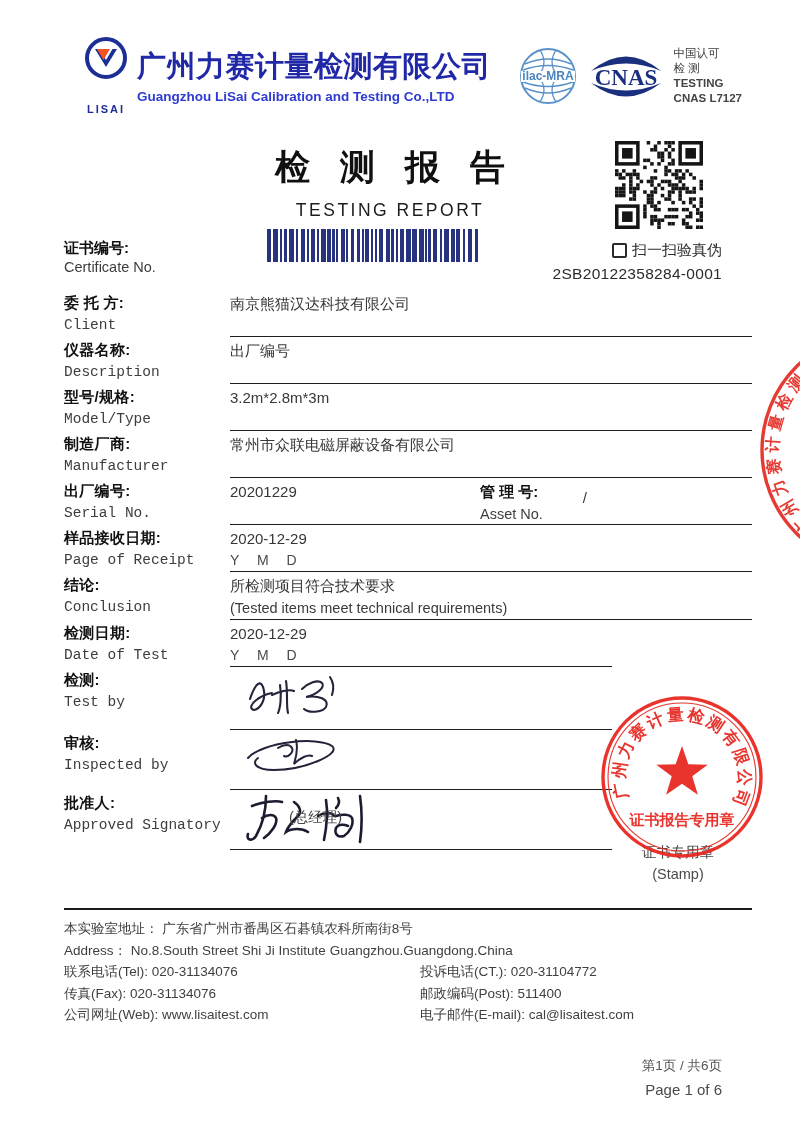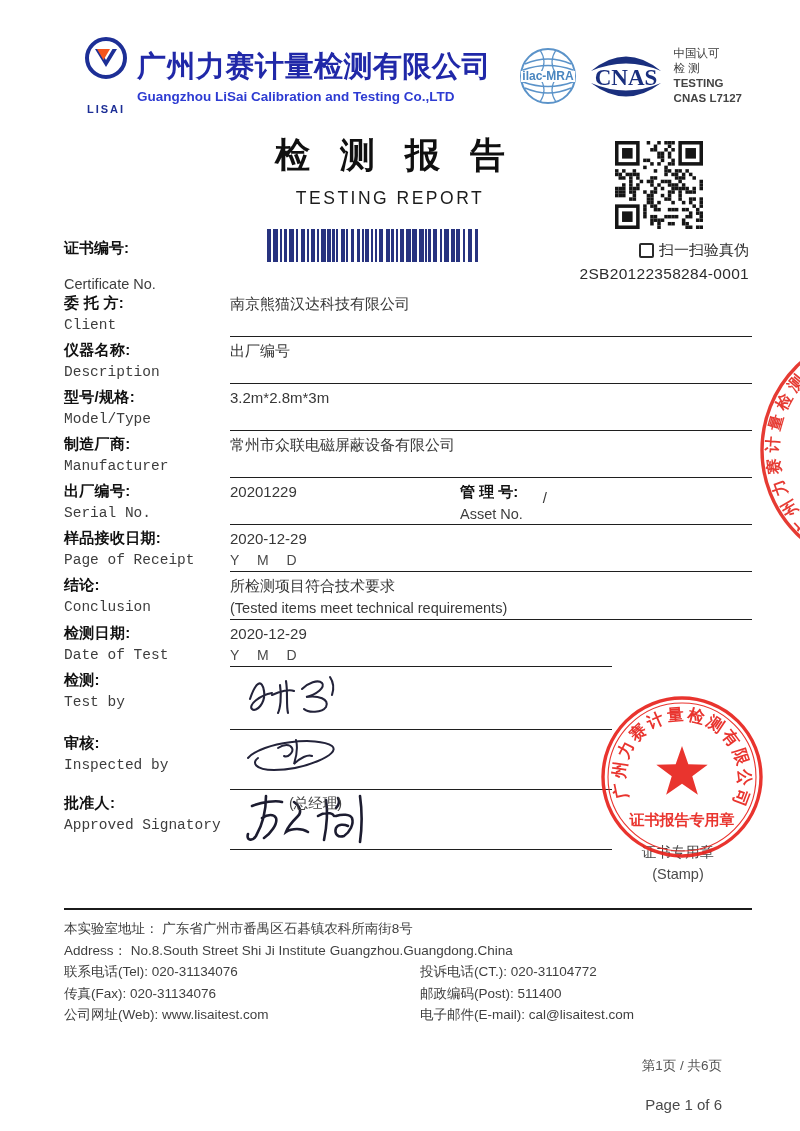--- a/index.html
+++ b/index.html
@@ -9,64 +9,64 @@
   .header{position:absolute;left:82px;top:36px;right:58px;display:flex;justify-content:space-between;align-items:center;}
   .brand{display:flex;align-items:center;gap:7px;}
   .logo-box{display:flex;flex-direction:column;align-items:center;width:48px;gap:20px;}
   .logo-text{font-size:11px;font-weight:bold;color:#1d2f96;letter-spacing:2px;margin-top:1px;}
   .company-zh{font-size:29px;font-weight:bold;color:#2028a8;letter-spacing:0.5px;white-space:nowrap;}
   .company-en{font-size:13.5px;font-weight:bold;color:#2d3bd2;margin-top:2px;white-space:nowrap;}
   .accred{display:flex;align-items:center;gap:5px;}
   .accred-lines{font-size:11.5px;color:#3a3a3a;line-height:15px;}
   .accred-lines .b{font-weight:bold;color:#444;}
   
-  .title-wrap{position:absolute;left:0;top:132px;width:780px;text-align:center;}
+  .title-wrap{position:absolute;left:0;top:144px;width:780px;text-align:center;}
   .title-zh{font-size:35px;font-weight:bold;color:#101010;letter-spacing:30px;text-indent:30px;}
   .title-en{font-size:17.5px;color:#1c1c1c;letter-spacing:2.5px;margin-top:9px;}
   .qr{position:absolute;left:615px;top:141px;}
   
   .cert-label{position:absolute;left:64px;top:239px;}
   .cert-label .zh{font-size:15px;font-weight:bold;color:#111;}
-  .cert-label .en{font-size:14.5px;color:#3d3d3d;margin-top:18px;}
+  .cert-label .en{font-size:14.5px;color:#3d3d3d;margin-top:1px;}
   .barcode{position:absolute;left:267px;top:229px;}
-  .scan-block{position:absolute;right:51px;top:241px;text-align:right;}
+  .scan-block{position:absolute;right:78px;top:241px;text-align:right;}
   .scan-line{display:flex;align-items:center;justify-content:flex-end;font-size:15px;color:#2e2e2e;}
   .scan-sq{display:inline-block;width:11px;height:11px;border:2px solid #2a2a2a;border-radius:2px;margin-right:5px;}
   .cert-no{font-size:15.5px;color:#2b2b2b;margin-top:5px;letter-spacing:0.3px;}
   
   .fields{position:absolute;left:64px;top:290px;width:688px;}
   .frow{display:flex;position:relative;}
   .h47{height:47px;} .h48{height:48px;} .h63{height:63px;} .h60{height:60px;}
   .flabel{width:166px;padding-top:4px;box-sizing:border-box;}
   .flabel .zh{font-size:15px;font-weight:bold;color:#111;letter-spacing:0.3px;}
   .flabel .en{font-size:14.5px;color:#3d3d3d;margin-top:4px;font-family:Liberation Mono, monospace;}
   .fval{flex:1;padding-top:5px;border-bottom:1.6px solid #1f1f1f;font-size:15px;color:#373737;box-sizing:border-box;}
   .fval.short{flex:none;width:382px;}
   .fval .sub{font-size:14px;color:#4a4a4a;margin-top:5px;word-spacing:14px;}
   .fval .v2{font-size:14.5px;color:#3a3a3a;margin-top:4px;}
-  .serial-flex{display:flex;}
+  .serial-flex{display:flex;gap:20px;}
   .serial-flex .sv{width:230px;}
   .sublabel .zh{font-size:15px;font-weight:bold;color:#111;}
   .sublabel .en{font-size:14.5px;color:#3d3d3d;margin-top:4px;}
   .slash{margin-left:20px;padding-top:6px;}
-  .gm-note{position:absolute;left:225px;top:4px;font-size:14.5px;color:#444;}
+  .gm-note{position:absolute;left:225px;top:18px;font-size:14.5px;color:#444;}
   .sig{margin-top:-3px;margin-left:12px;}
   
   .stamp-main{position:absolute;left:599px;top:694px;opacity:0.93;pointer-events:none;}
   .stamp-side{position:absolute;left:742px;top:330px;opacity:0.95;pointer-events:none;}
   .stamp-note{position:absolute;left:608px;top:843px;width:140px;text-align:center;font-size:14.5px;color:#4a4a4a;}
   .stamp-note .en{margin-top:4px;}
   
   .lab-footer{position:absolute;left:64px;top:908px;width:688px;border-top:2.6px solid #1b1b1b;padding-top:8px;font-size:13.5px;color:#3f3f3f;}
   .foot-line{line-height:21.5px;}
   .foot-cols{display:flex;line-height:21.5px;}
   .foot-cols .l{width:356px;}
   .page-num{position:absolute;right:78px;top:1057px;text-align:right;}
   .page-num .zh{font-size:13.5px;color:#555;}
-  .page-num .en{font-size:15px;color:#4a4a4a;margin-top:21px;}
+  .page-num .en{font-size:15px;color:#4a4a4a;margin-top:6px;}
 </style>
 </head>
 <body>
 
 <div class="page">
 
   <div class="header">
     <div class="brand">
       <div class="logo-box">
         <svg width="46" height="46" viewBox="0 0 46 46">

